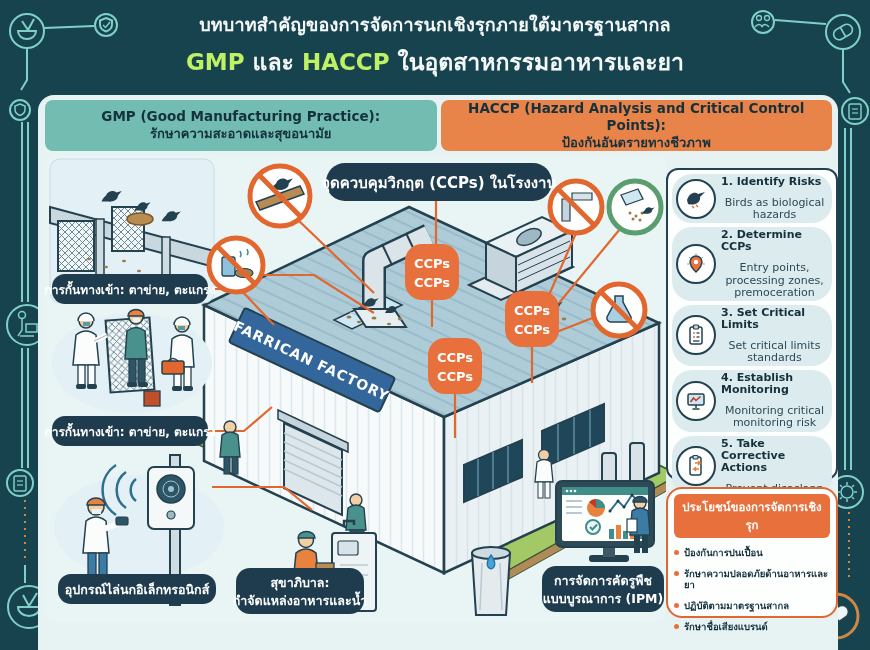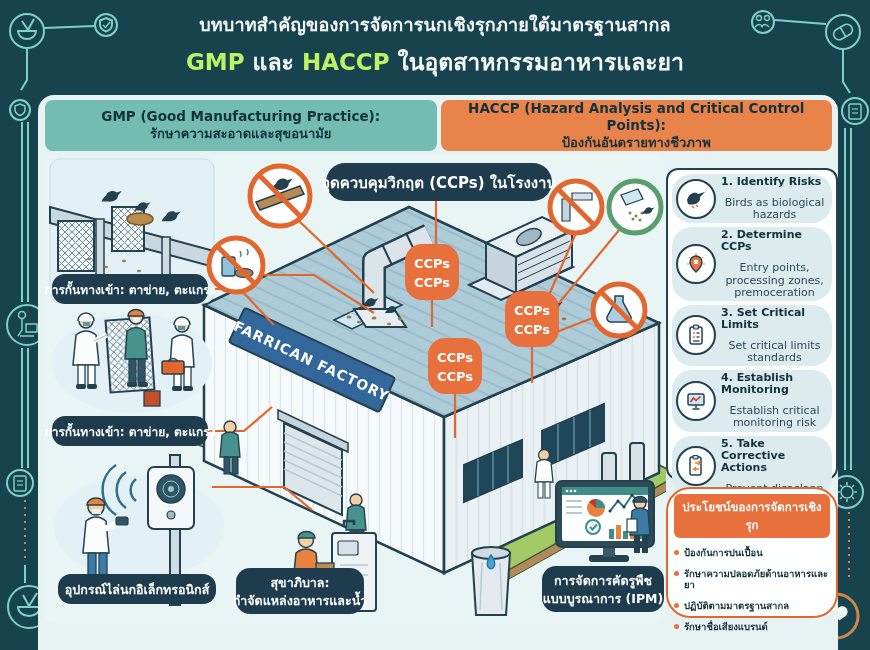--- a/index.html
+++ b/index.html
@@ -20,21 +20,21 @@
   .hdr .s{font-size:13px;font-weight:bold;}
   .hdr-gmp{background:#72bcb2;}
   .hdr-haccp{background:#e8834a;}
   .illu{position:absolute;left:6px;top:60px;}
   .steps{position:absolute;left:628px;top:73px;width:172px;height:312px;background:#fdfefe;border:2px solid #24414f;border-radius:12px;padding:4px;box-sizing:border-box;display:flex;flex-direction:column;gap:4px;}
   .step{flex:1;background:#dcebee;border-radius:20px;display:flex;align-items:center;gap:5px;padding:2px 4px;}
   .step-ico{width:36px;height:36px;min-width:36px;border:2px solid #24414f;border-radius:50%;background:#fdfefe;display:flex;align-items:center;justify-content:center;}
   .step-txt{line-height:1.1;}
   .step-title{font-weight:bold;font-size:11px;color:#14313c;}
   .step-sub{font-size:11px;color:#2c4a56;margin-top:9px;text-align:center;}
-  .benefits{position:absolute;left:628px;top:392px;width:172px;height:131px;background:#fdfefe;border:2.5px solid #e2672f;border-radius:24px;box-sizing:border-box;padding:5px 6px;}
+  .benefits{position:absolute;left:628px;top:392px;width:172px;height:131px;background:#fdfefe;border:2.5px solid #e2672f;border-radius:16px;box-sizing:border-box;padding:5px 6px;}
   .benefits-hdr{background:#e8703d;border-radius:6px;color:#fff;font-weight:bold;font-size:11.5px;text-align:center;padding:4px 2px;}
   .benefit{display:flex;align-items:flex-start;gap:5px;margin-top:10px;font-size:9.5px;font-weight:bold;color:#14313c;line-height:1.15;}
   .benefit .dot{width:5px;height:5px;min-width:5px;border-radius:50%;background:#e8703d;margin-top:2px;}
   svg text{font-family:"DejaVu Sans","Liberation Sans",sans-serif;}
 </style>
 </head>
 <body>
 
 <svg class="frame-decor" width="870" height="650" viewBox="0 0 870 650">
   <g stroke="#7fd0c8" stroke-width="2" fill="none">
@@ -581,21 +581,21 @@
       <div class="step-ico">
         <svg width="24" height="24" viewBox="0 0 24 24">
             <rect x="4" y="5" width="16" height="11" rx="1.5" fill="#cfe7f2" stroke="#24414f" stroke-width="1.5"></rect>
             <polyline points="6.5,13 9.5,9 12,11.5 16.5,7.5" fill="none" stroke="#c0392b" stroke-width="1.6"></polyline>
             <line x1="12" y1="16" x2="12" y2="19" stroke="#24414f" stroke-width="1.5"></line>
             <line x1="8.5" y1="20" x2="15.5" y2="20" stroke="#24414f" stroke-width="1.5"></line>
           </svg>
       </div>
       <div class="step-txt">
         <div class="step-title">4. Establish Monitoring</div>
-        <div class="step-sub">Establish critical monitoring risk</div>
+        <div class="step-sub">Monitoring critical monitoring risk</div>
       </div>
     </div>
     <div class="step">
       <div class="step-ico">
         <svg width="24" height="24" viewBox="0 0 24 24">
             <rect x="6" y="3" width="11" height="18" rx="2" fill="#fff" stroke="#24414f" stroke-width="1.5"></rect>
             <rect x="9" y="1.5" width="5" height="3.5" rx="1" fill="#c6d5dd" stroke="#24414f" stroke-width="1.2"></rect>
             <path d="M13,9 h5 l-2,-2 m2,2 l-2,2" transform="translate(-2,0)" fill="none" stroke="#e8823f" stroke-width="1.6"></path>
             <path d="M16,15 h-5 l2,-2 m-2,2 l2,2" transform="translate(-1,0)" fill="none" stroke="#e8823f" stroke-width="1.6"></path>
           </svg>

